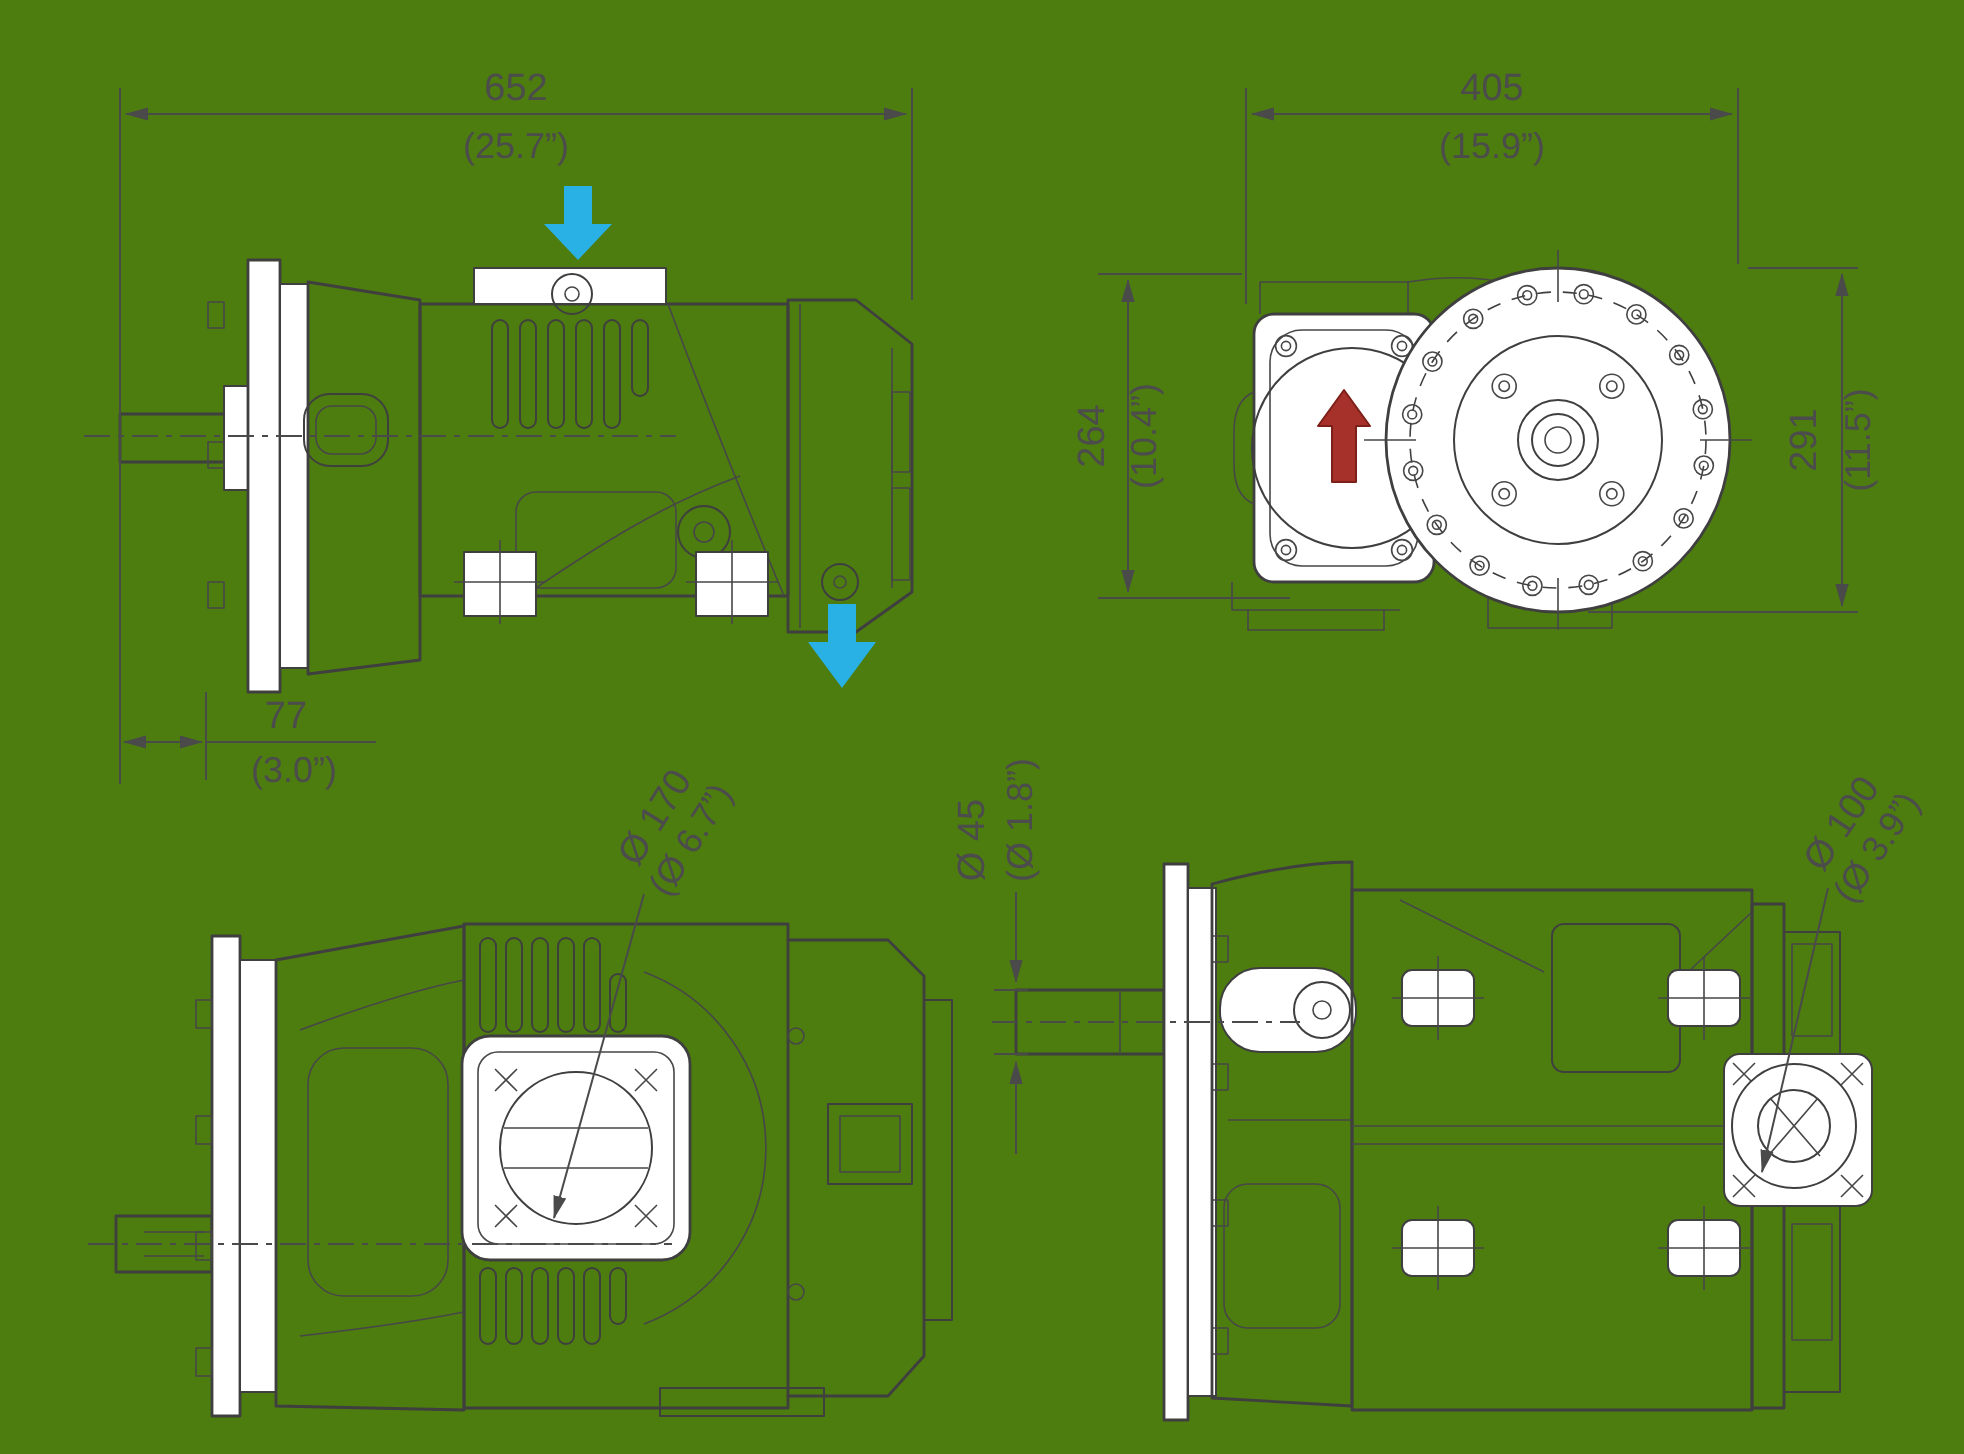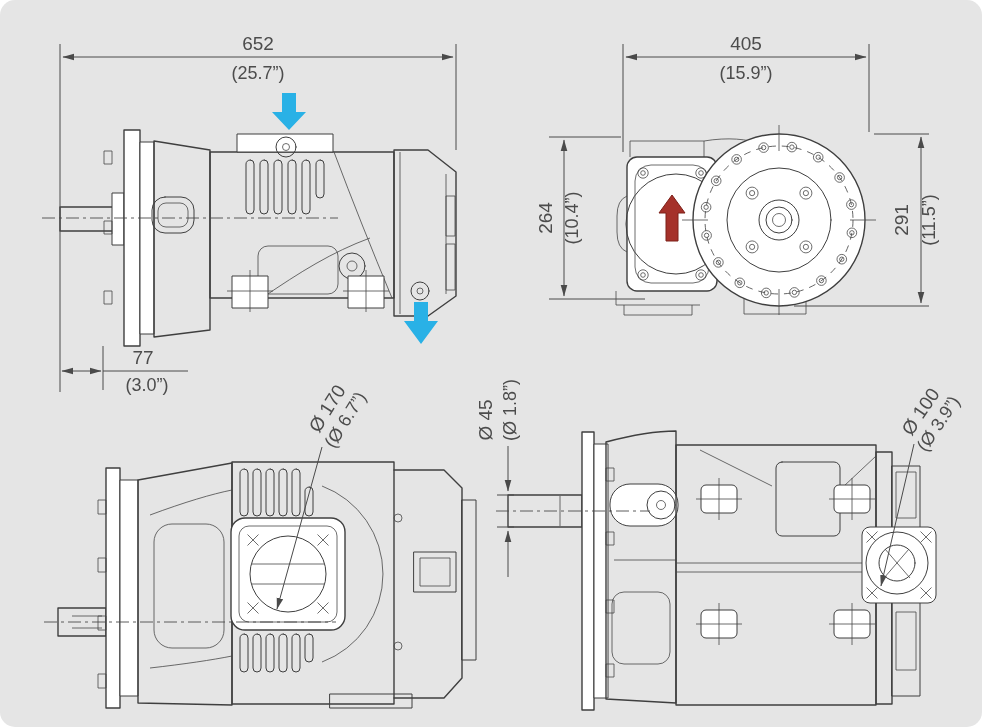--- a/index.html
+++ b/index.html
@@ -1,17 +1,17 @@
 <!DOCTYPE html>
 <html><head>
 <meta charset="utf-8">
 <style>
   html,body{margin:0;padding:0;background:#ffffff;}
-  .canvas{position:relative;width:982px;height:727px;background:#e5e5e5;overflow:hidden;
-          font-family:"Liberation Sans","DejaVu Sans",sans-serif;border-radius:15px;}
+  .canvas{position:relative;width:982px;height:727px;background:#4d7c0f;overflow:hidden;
+          font-family:"Liberation Sans","DejaVu Sans",sans-serif;}
   svg{display:block}
   
   .s1{fill:none;stroke:#3f3f3f;stroke-width:1.4;stroke-linejoin:round;stroke-linecap:round}
   .s2{fill:none;stroke:#3f3f3f;stroke-width:1;stroke-linejoin:round;stroke-linecap:round}
   .s3{fill:none;stroke:#474747;stroke-width:.8;stroke-linejoin:round}
   .sw{fill:#fff;stroke:#3f3f3f;stroke-width:1.4;stroke-linejoin:round}
   .sw2{fill:#fff;stroke:#3f3f3f;stroke-width:1;stroke-linejoin:round}
   .dim{fill:none;stroke:#4a4a4a;stroke-width:1}
   .cl{fill:none;stroke:#4a4a4a;stroke-width:.9;stroke-dasharray:13 4 3 4}
   .dsh{fill:none;stroke:#3f3f3f;stroke-width:.8;stroke-dasharray:7 6}

